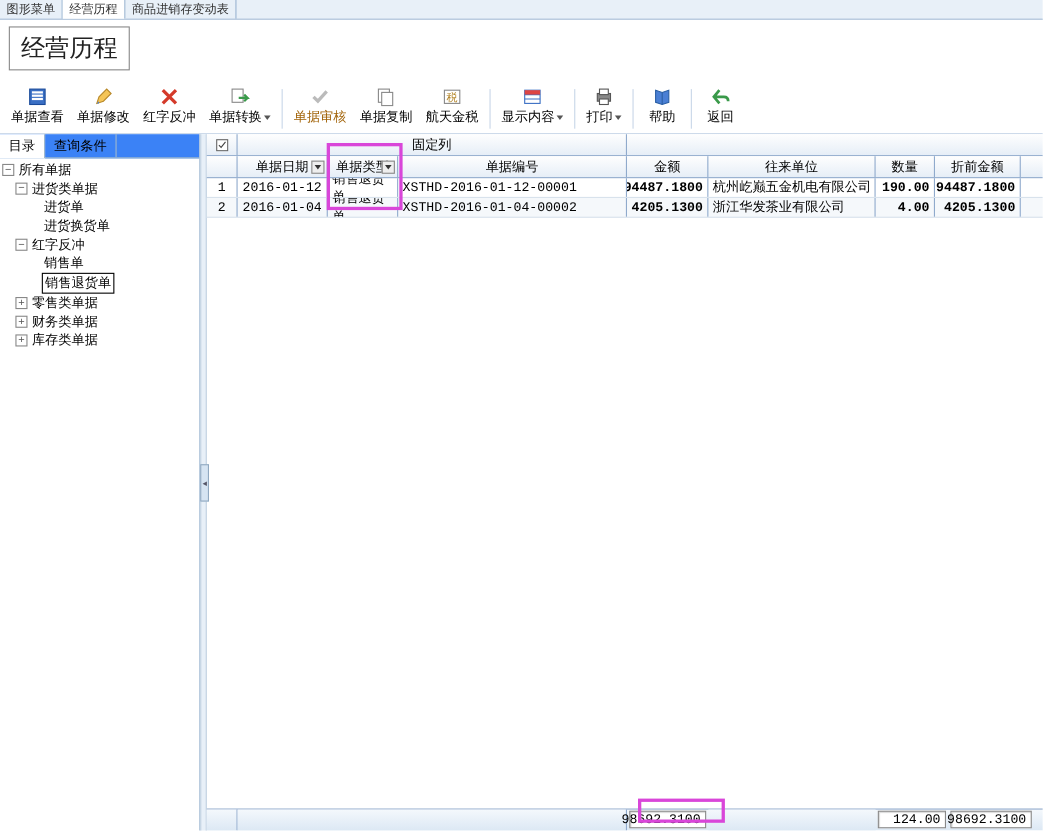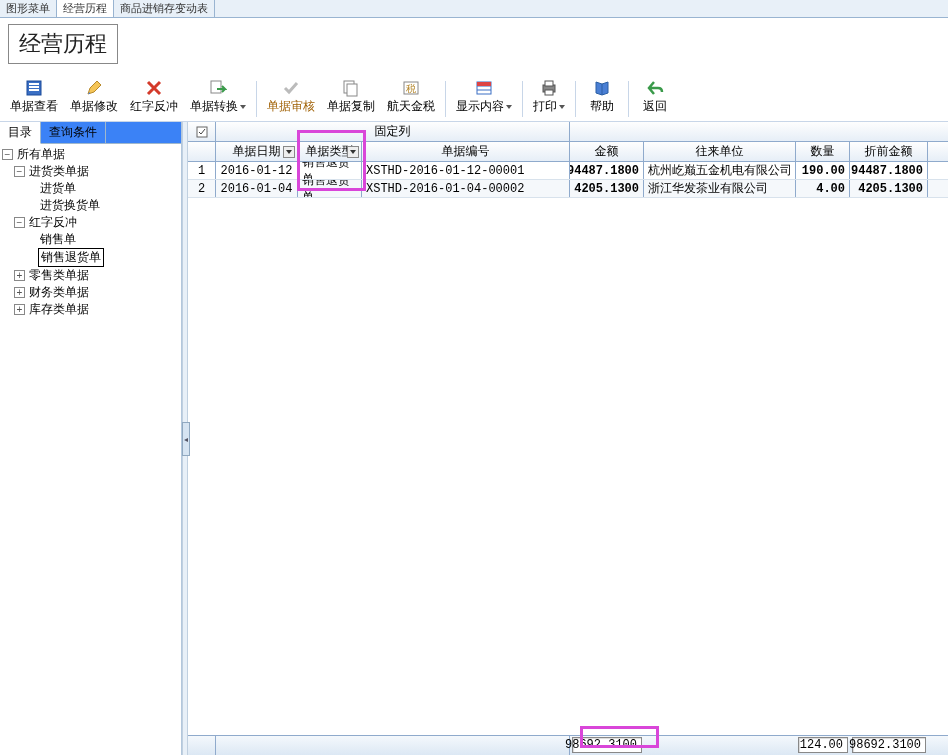--- a/index.html
+++ b/index.html
@@ -300,18 +300,18 @@
       <div class="gcell c-pre right">4205.1300</div>
     </div>
   </div>
 </div>
 
 <div class="footer-row">
   <div style="width:28px;border-right:1px solid #8faacc;background:linear-gradient(#f4f8fc,#dce8f4);"></div>
   <div style="width:354px;border-right:1px solid #8faacc;background:linear-gradient(#f4f8fc,#dce8f4);"></div>
   <div class="footer-cell" style="width:70px">98692.3100</div>
   <div style="width:152px;background:linear-gradient(#f4f8fc,#dce8f4);"></div>
-  <div class="footer-cell" style="width:50px">124.00</div>
+  <div class="footer-cell" style="width:62px">124.00</div>
   <div class="footer-cell" style="width:74px">98692.3100</div>
 </div>
 
 <div class="highlight-box1"></div>
 <div class="highlight-box2"></div>
 
 </body></html>

